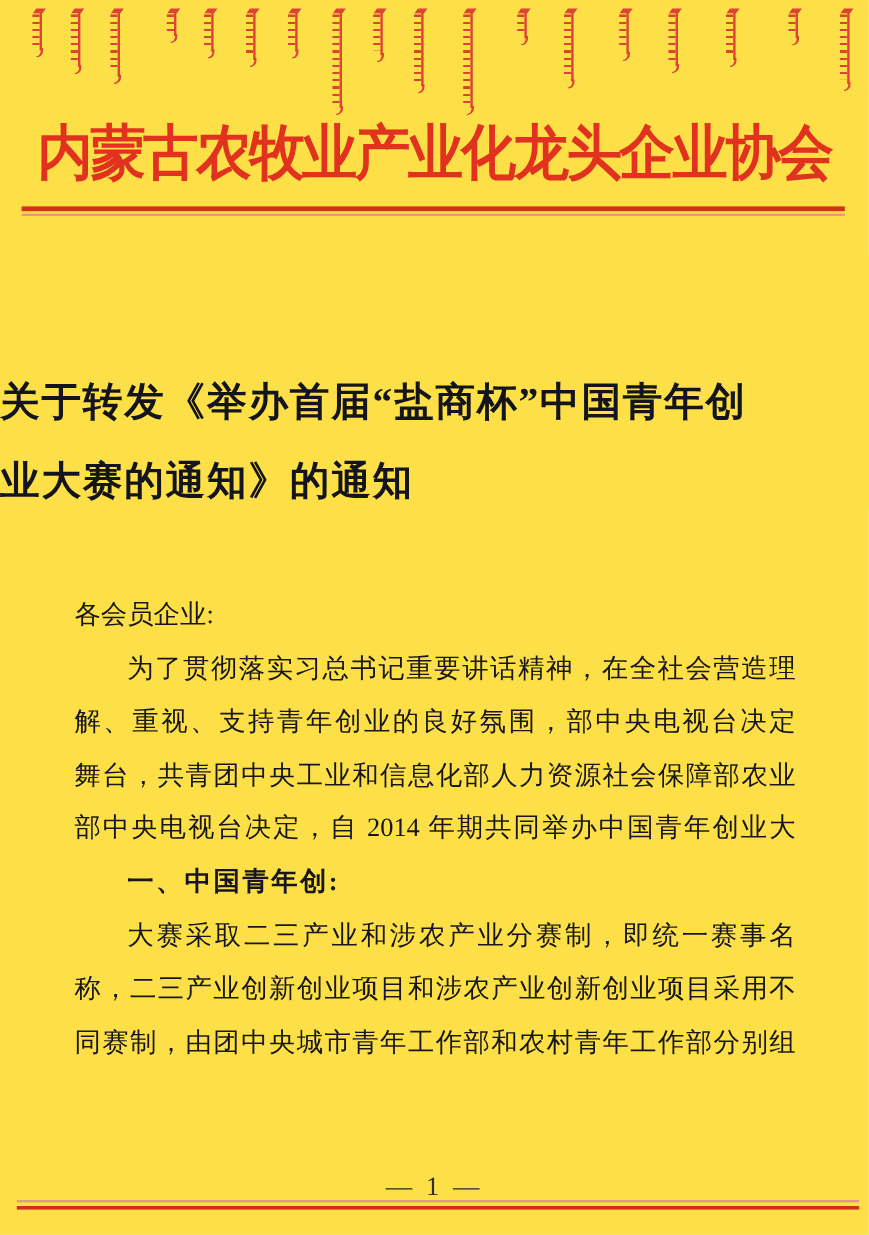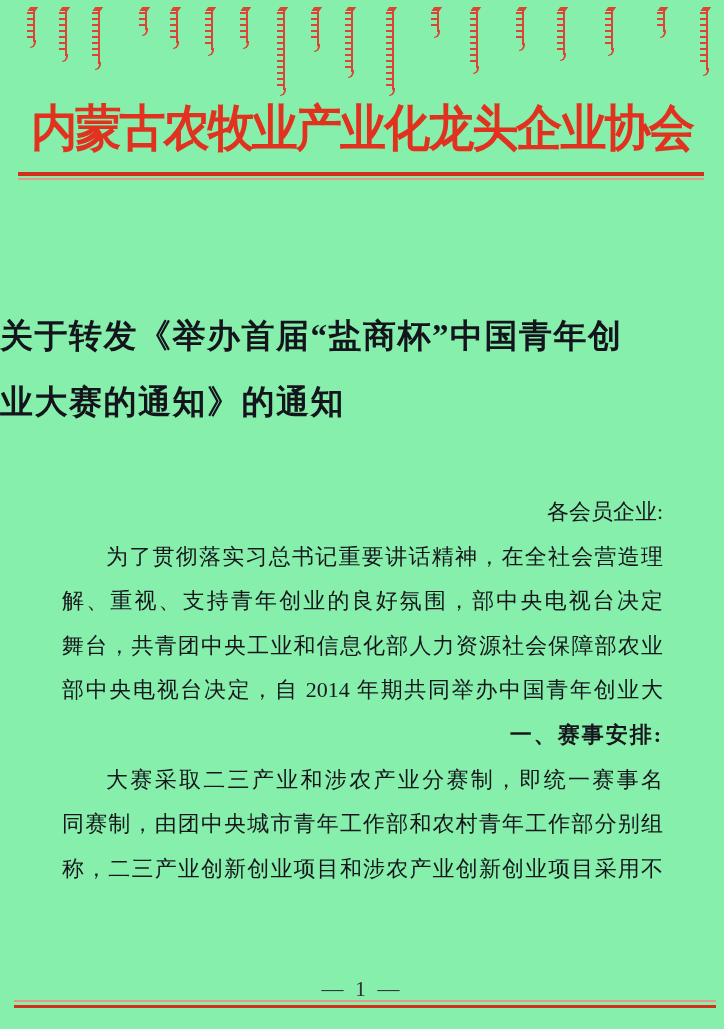--- a/index.html
+++ b/index.html
@@ -3,21 +3,21 @@
 <meta charset="utf-8">
 <style>
   html, body { margin: 0; padding: 0; }
   body { background: #ffffff; }
 
   .page {
     position: relative;
     width: 724px;
     height: 1029px;
     margin: 0 auto;
-    background: #86efac;
+    background: #fde047;
     overflow: hidden;
     font-family: "Liberation Serif", "DejaVu Serif", serif;
     color: var(--ink, #16161c);
   }
 
   
   .mongolian-banner {
     position: absolute;
     top: 0; left: 0; right: 0;
     height: 96px;
@@ -90,21 +90,21 @@
 
   
   .body-text {
     position: absolute;
     top: 490px; left: 62px;
     width: 601px;
     font-size: 22px;
     line-height: 44.6px;
     color: var(--ink, #16161c);
   }
-  .body-line { text-align: right; }
+  .body-line { text-align: left; }
   .body-line.justify { text-align: justify; text-align-last: justify; }
   .body-line.indent { text-indent: 2em; }
   .body-line.bold { font-weight: 700; letter-spacing: 2px; }
 
   
   .footer-rule-thin {
     position: absolute;
     top: 1000px; left: 14px; right: 8px;
     height: 1.8px;
     background: var(--rule-light, #e6978a);
@@ -187,27 +187,27 @@
 
       <div class="body-line indent justify">为了贯彻落实习总书记重要讲话精神，在全社会营造理</div>
 
       <div class="body-line justify">解、重视、支持青年创业的良好氛围，部中央电视台决定</div>
 
       <div class="body-line justify">舞台，共青团中央工业和信息化部人力资源社会保障部农业</div>
 
       <div class="body-line justify">部中央电视台决定，自 2014 年期共同举办中国青年创业大</div>
 
 
-      <div class="body-line indent bold">一、赛事安排:</div>
+      <div class="body-line indent bold">一、中国青年创:</div>
 
       <div class="body-line indent justify">大赛采取二三产业和涉农产业分赛制，即统一赛事名</div>
 
+      <div class="body-line justify">称，二三产业创新创业项目和涉农产业创新创业项目采用不</div>
+
       <div class="body-line justify">同赛制，由团中央城市青年工作部和农村青年工作部分别组</div>
-
-      <div class="body-line justify">称，二三产业创新创业项目和涉农产业创新创业项目采用不</div>
 
     </div>
 
   <div class="footer-rule-thin"></div>
   <div class="footer-rule-thick"></div>
 
   <div class="page-number">— 1 —</div>
 
 </div>
 

